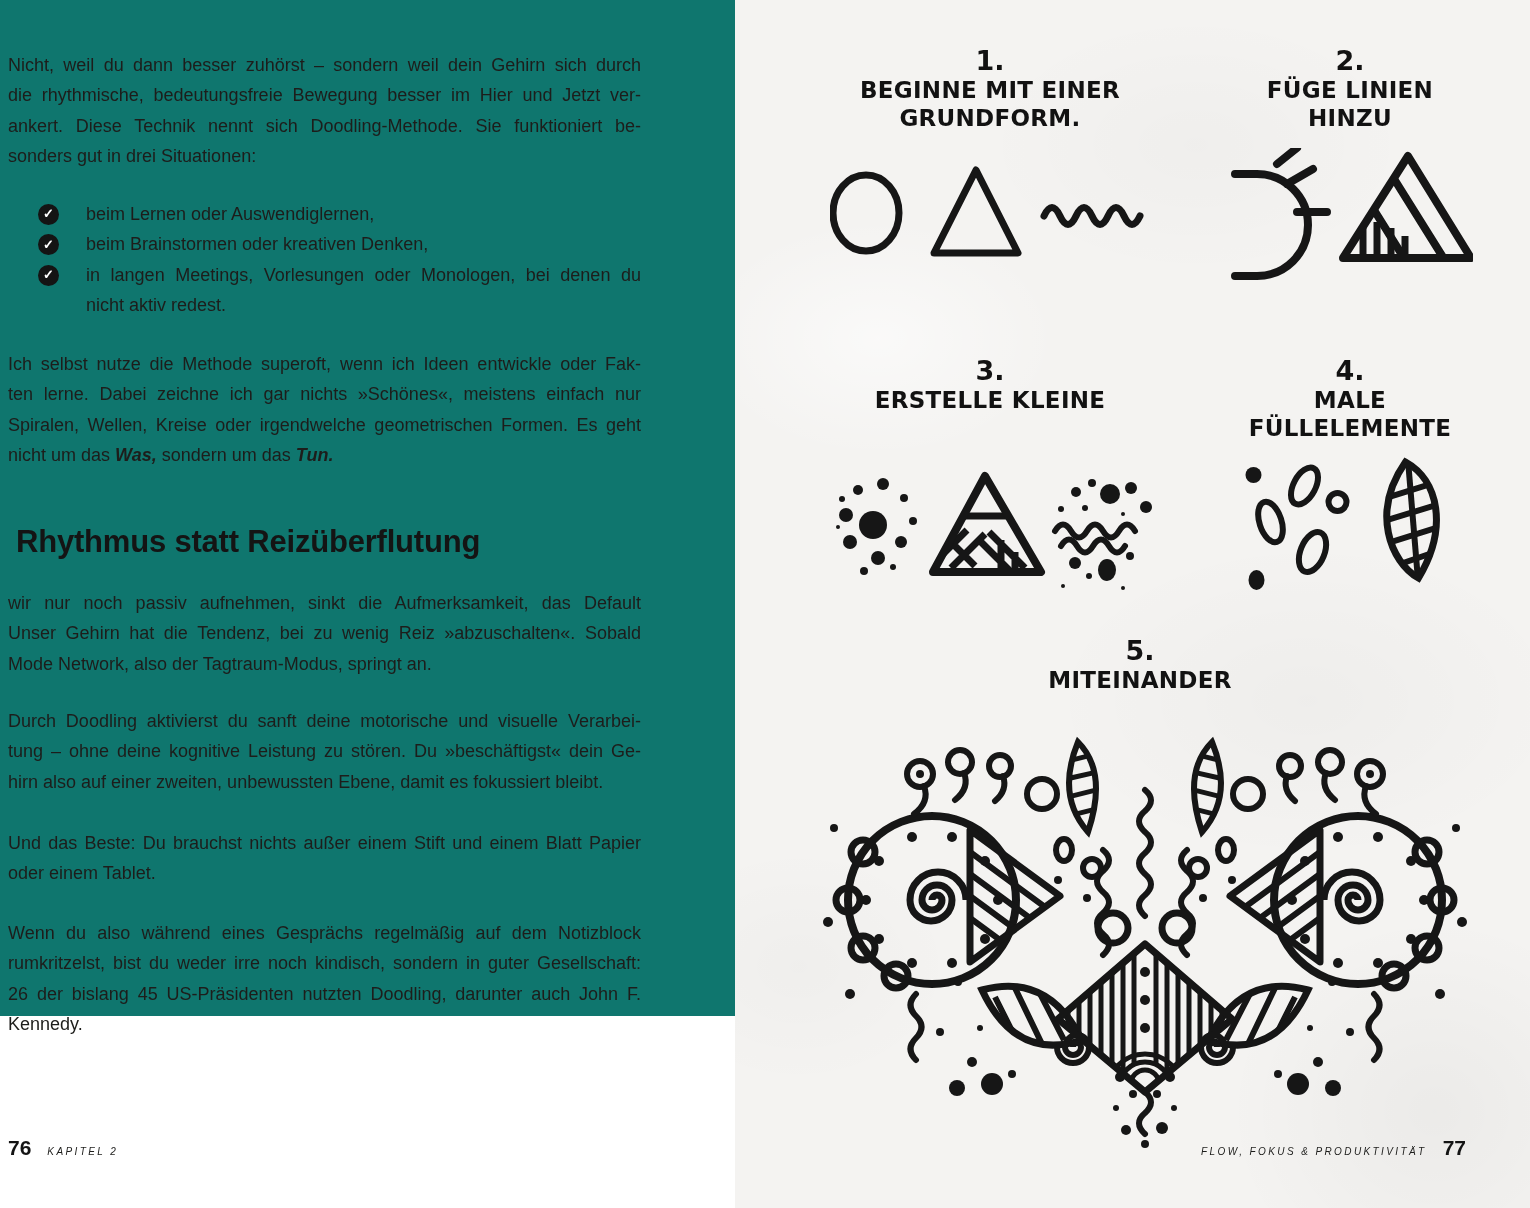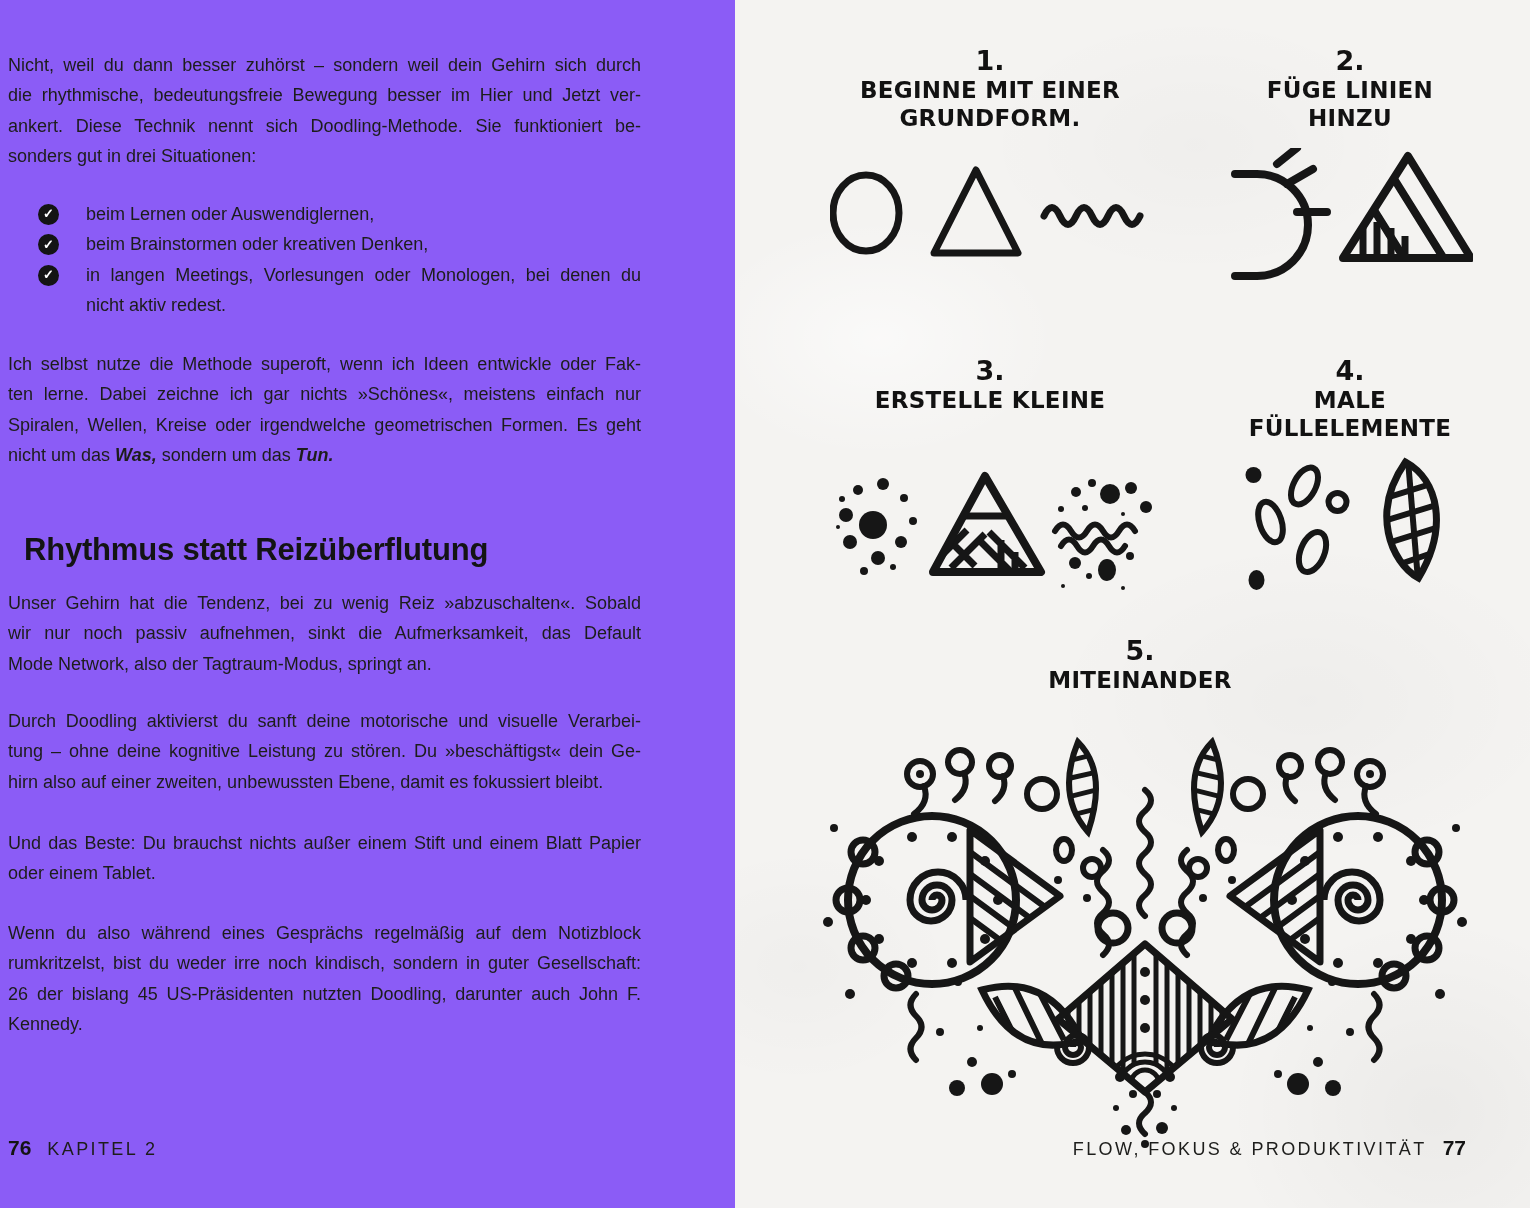--- a/index.html
+++ b/index.html
@@ -7,35 +7,35 @@
          font-family:"Liberation Sans",sans-serif;color:#1d1d1b;}
 
   
   #progress-bar{position:absolute;left:2px;top:2px;width:1458px;height:8px;display:flex;gap:5px;}
   .pseg{flex:1;border-radius:1px;}
   .plabel{position:absolute;top:13px;font-size:12px;color:#9c9c9c;letter-spacing:.5px;}
   #plabel-left{left:10px;}
   #plabel-right{right:70px;}
 
   
-  #left-page{position:absolute;left:0;top:0;width:735px;height:1208px;background:#8b5cf6;}
+  #left-page{position:absolute;left:0;top:0;width:735px;height:1016px;background:#0f766e;}
   .col{position:absolute;left:8px;width:633px;font-size:18px;line-height:30.4px;color:#1d1d1b;}
   .tline{white-space:normal;}
   .tline.j{text-align:justify;text-align-last:justify;}
   strong em{font-style:italic;}
-  h2.sect{position:absolute;left:8px;margin:16px;font-size:31px;line-height:36px;font-weight:700;
+  h2.sect{position:absolute;left:8px;margin:8px;font-size:31px;line-height:36px;font-weight:700;
           letter-spacing:-.2px;color:#141414;}
   .chk-item{display:flex;align-items:flex-start;}
   .chk-icon{flex:0 0 21px;width:21px;height:21px;margin-left:30px;margin-right:27px;margin-top:5px;
             background:#141414;border-radius:50%;color:#fff;font-size:13px;font-weight:700;
             display:flex;align-items:center;justify-content:center;}
   .chk-text{flex:1;}
   .footer{position:absolute;display:flex;align-items:baseline;}
   .pgnum{font-size:21px;font-weight:700;color:#141414;}
-  .chap{font-size:18px;letter-spacing:2.4px;color:#1d1d1b;}
+  .chap{font-size:10px;letter-spacing:2.4px;color:#1d1d1b;font-style:italic;}
   #footer-left{left:8px;top:1136px;gap:16px;}
   #footer-right{right:64px;top:1136px;gap:16px;}
 
   
   #right-page{position:absolute;left:735px;top:0;width:795px;height:1208px;
     background:
       radial-gradient(ellipse 300px 200px at 18% 28%, rgba(255,255,255,.55), transparent 60%),
       radial-gradient(ellipse 420px 260px at 72% 58%, rgba(0,0,0,.025), transparent 62%),
       radial-gradient(ellipse 360px 220px at 58% 12%, rgba(0,0,0,.02), transparent 60%),
       radial-gradient(ellipse 320px 300px at 88% 92%, rgba(0,0,0,.035), transparent 65%),
@@ -102,22 +102,22 @@
     <div class="col" style="top:349px">
         <div class="tline j">Ich selbst nutze die Methode superoft, wenn ich Ideen entwickle oder Fak-</div>
         <div class="tline j">ten lerne. Dabei zeichne ich gar nichts »Schönes«, meistens einfach nur</div>
         <div class="tline j">Spiralen, Wellen, Kreise oder irgendwelche geometrischen Formen. Es geht</div>
         <div class="tline">nicht um das <strong><em>Was,</em></strong> sondern um das <strong><em>Tun.</em></strong></div>
       </div>
 
     <h2 class="sect" style="top:516px">Rhythmus statt Reizüberflutung</h2>
 
     <div class="col" style="top:588px">
+        <div class="tline j">wir nur noch passiv aufnehmen, sinkt die Aufmerksamkeit, das Default</div>
         <div class="tline j">Unser Gehirn hat die Tendenz, bei zu wenig Reiz »abzuschalten«. Sobald</div>
-        <div class="tline j">wir nur noch passiv aufnehmen, sinkt die Aufmerksamkeit, das Default</div>
         <div class="tline">Mode Network, also der Tagtraum-Modus, springt an.</div>
       </div>
 
     <div class="col" style="top:706px">
         <div class="tline j">Durch Doodling aktivierst du sanft deine motorische und visuelle Verarbei-</div>
         <div class="tline j">tung – ohne deine kognitive Leistung zu stören. Du »beschäftigst« dein Ge-</div>
         <div class="tline">hirn also auf einer zweiten, unbewussten Ebene, damit es fokussiert bleibt.</div>
       </div>
 
     <div class="col" style="top:828px">

